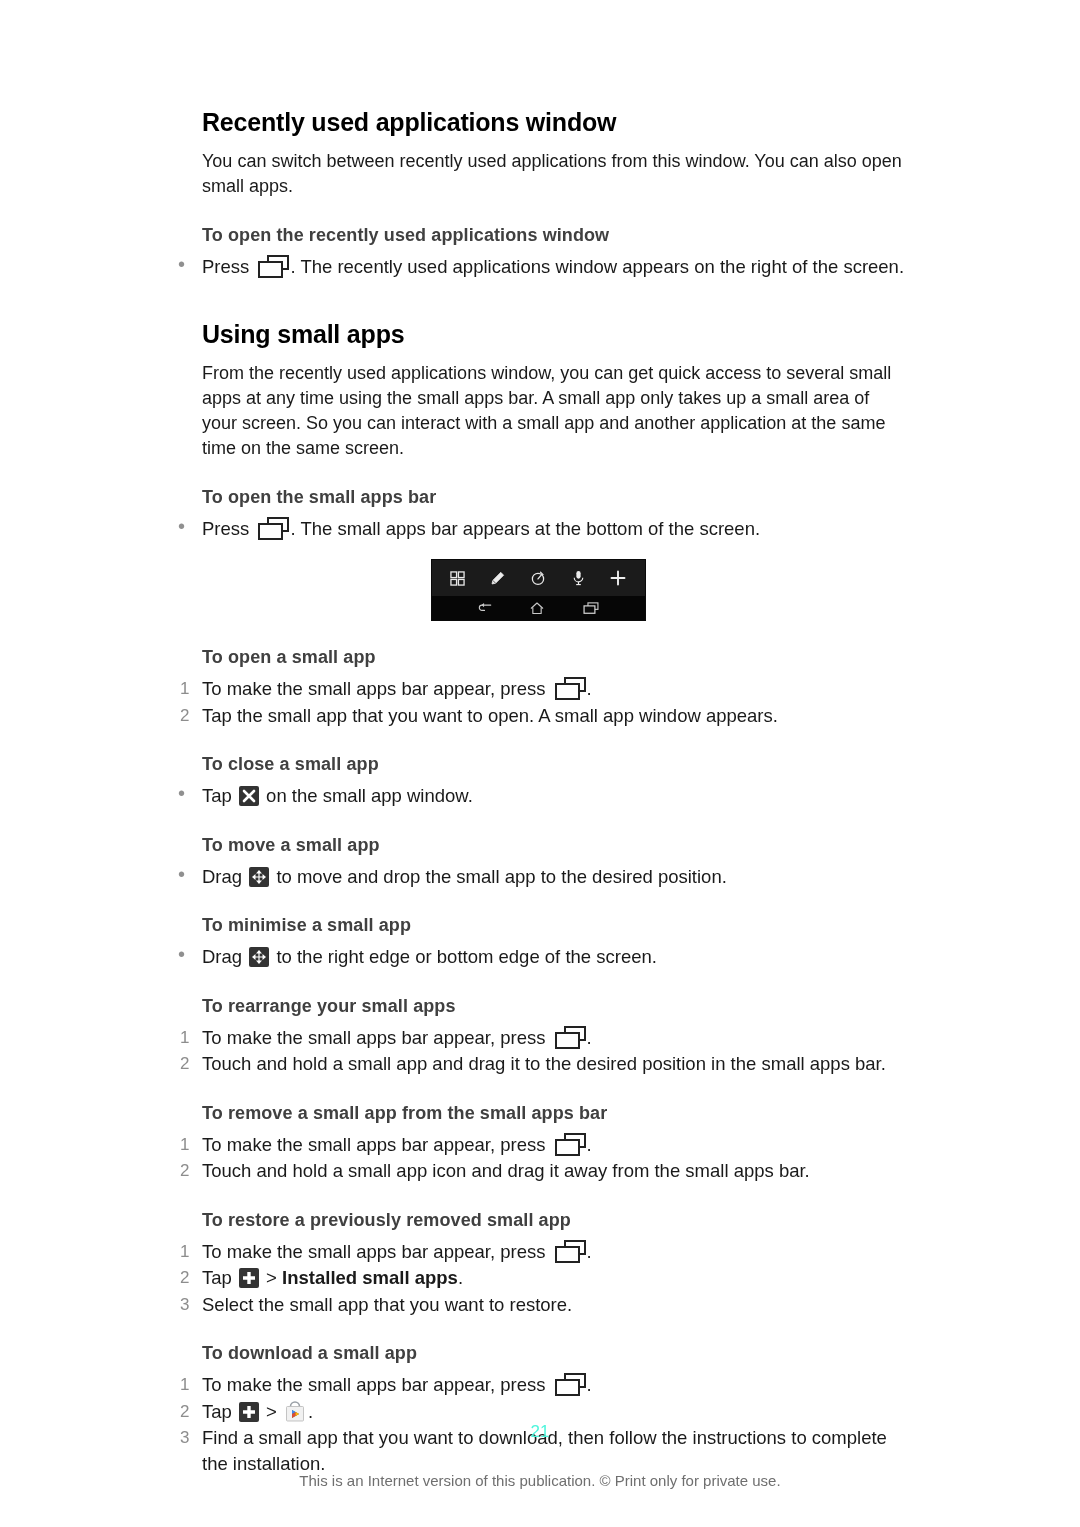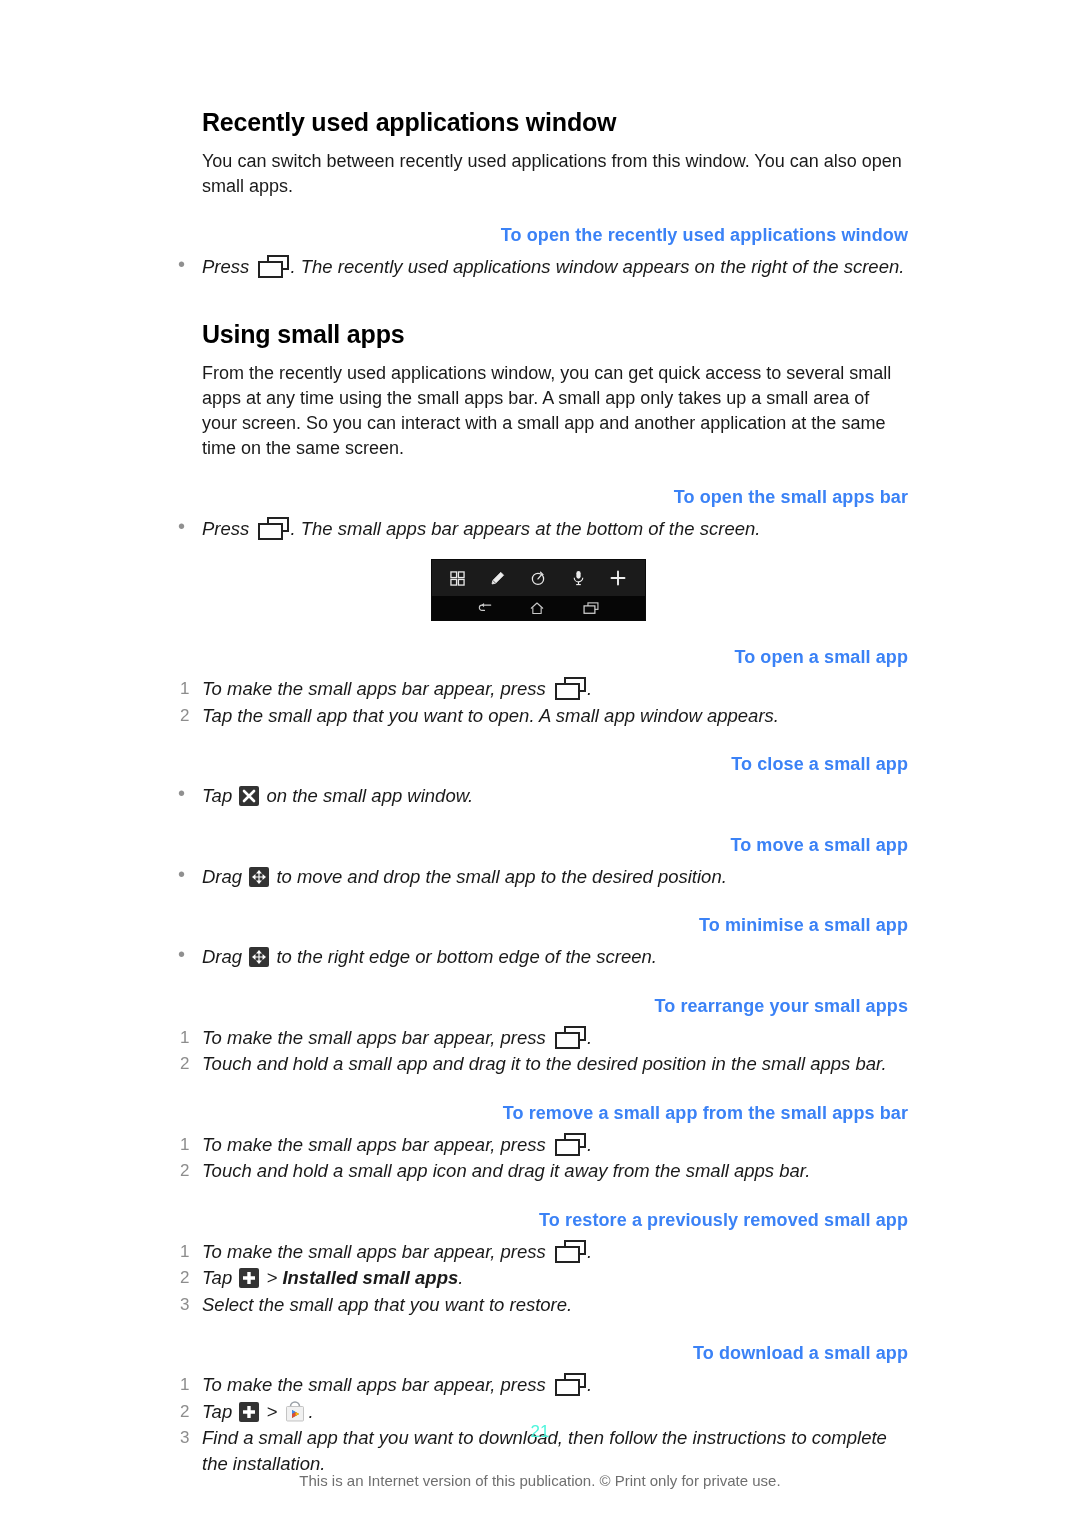--- a/index.html
+++ b/index.html
@@ -44,24 +44,23 @@
     font-size: 18px;
     line-height: 25px;
     color: #1a1a1a;
     margin: 0 0 0 34px;
     max-width: 706px;
   }
 
   h2.sub-title {
     font-size: 18px;
     font-weight: bold;
-    color: #3b82f6;
+    color: #404040;
     margin: 26px 0 8px 34px;
     letter-spacing: 0.1px;
-    text-align: right;
   }
 
   ul.bullet-list, ol.num-list {
     list-style: none;
     margin: 0;
     padding: 0;
   }
   li.bullet-item, li.num-item {
     position: relative;
     font-size: 18.5px;
@@ -78,21 +77,21 @@
     color: #909090;
     font-size: 20px;
   }
   li.num-item > .num {
     position: absolute;
     left: 12px;
     top: 0;
     color: #8d8d8d;
     font-size: 17px;
   }
-  .line-inner { display: inline; font-style: italic; }
+  .line-inner { display: inline; }
   .bold-txt { font-weight: bold; }
 
   
   .icon-inline {
     display: inline-block;
     vertical-align: -5px;
     position: relative;
   }
 
   

